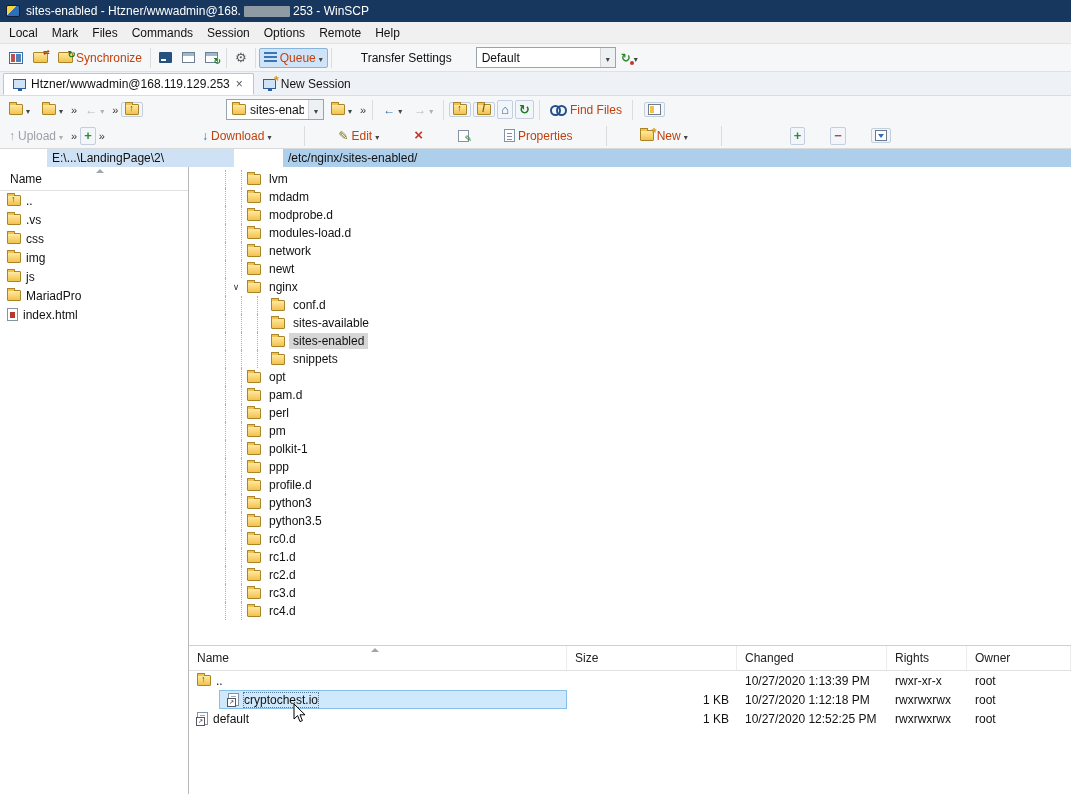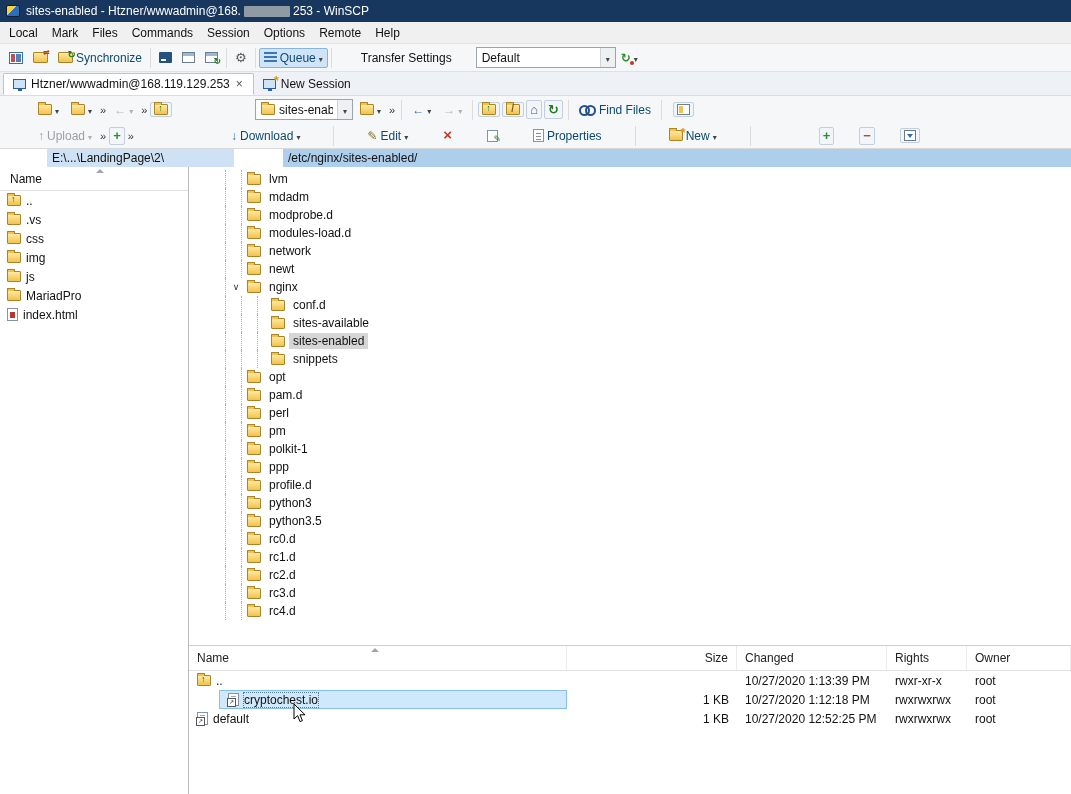--- a/index.html
+++ b/index.html
@@ -12,29 +12,29 @@
   .titlebar { height:22px; background:#17375e; color:#fff; display:flex; align-items:center; padding:0 6px; gap:6px; flex:none; }
   .app-icon { width:14px; height:12px; flex:none; background:linear-gradient(135deg,#f7d13e 0 45%,#2f6fb5 45%); border:1px solid #0d2038; border-radius:2px; }
   .title-text { display:flex; align-items:center; gap:3px; white-space:nowrap; }
   .redact { display:inline-block; width:46px; height:11px; background:#8f9aa5; border-radius:1px; }
 
   
   .menubar { height:22px; background:#f0f0f0; display:flex; align-items:center; padding:0 2px; border-bottom:1px solid #e2e2e2; flex:none; }
   .menu-item { padding:2px 7px; cursor:default; }
 
   
-  .toolbar { display:flex; align-items:center; background:#f6f7f8; flex:none;padding-left:29px; }
+  .toolbar { display:flex; align-items:center; background:#f6f7f8; flex:none; }
   .toolbar1 { height:28px; padding:0 4px; border-bottom:1px solid #e0e0e0; }
   .toolbar2 { height:27px; }
   .toolbar3 { height:26px; border-bottom:1px solid #d9d9d9; }
   .tb-left  { width:189px; flex:none; display:flex; align-items:center; gap:2px; padding:0 4px; }
   .tb-right { flex:1; display:flex; align-items:center; gap:2px; padding:0 4px 0 37px; }
   .tb-right.tb3 { padding-left:8px;gap:25px; }
   .tbtn { display:flex; align-items:center; gap:3px; padding:2px 4px; border:1px solid transparent;
-          border-radius:2px; background:transparent; color:#0c4a6e; cursor:default; }
+          border-radius:2px; background:transparent; color:#c2410c; cursor:default; }
   .tbtn.box { border:1px solid #c3cfdc; background:#f2f6fb; padding:1px 3px; }
   .tbtn.pressed { background:#cfe4f8; border-color:#88b3dd; }
   .tbtn.disabled { color:#9aa0a6; }
   .sep { width:1px; height:20px; background:#dcdcdc; margin:0 3px; flex:none; }
   .ovf { font-size:11px; color:#333; padding:0 1px; }
   .ovf::before { content:"»"; }
   .car::before { content:"▾"; font-size:8px; color:#444; }
   .car.dis::before { color:#b0b0b0; }
   .ts-label { margin-left:26px; margin-right:24px; }
 
@@ -146,21 +146,21 @@
   .trow.expanded .texp { display:flex; align-items:center; justify-content:center; width:16px; margin-left:-13px; margin-right:3px; font-size:9px; color:#333; flex:none; }
   .texp::before { content:"∨"; }
   .tlabel { padding:1px 4px; margin-left:4px; }
   .trow.selected .tlabel { background:#d6d6d6; }
 
   
   .filelist { flex:1; min-height:0; overflow:hidden; }
   .fl-header { display:grid; grid-template-columns:378px 170px 150px 80px 1fr; height:26px;
                border-top:1px solid #cfcfcf; border-bottom:1px solid #e0e0e0; position:relative; background:#fff; }
   .hc { display:flex; align-items:center; padding:0 8px; border-right:1px solid #ececec; color:#222; }
-  .hc.size { justify-content:flex-end; }
+  .hc.size { }
   .frow { display:grid; grid-template-columns:378px 170px 150px 80px 1fr; height:19px; align-items:center; }
   .frow .c { padding:0 8px; white-space:nowrap; overflow:hidden; }
   .c-name { display:flex; align-items:center; gap:5px; padding:0 2px 0 6px; height:19px; }
   .c-size { text-align:right; }
   .frow.selected .c-name { background:#cfe8fc; border:1px solid #84c0ea;margin-left:30px; }
   .frow.selected .fname { outline:1px dotted #5a7a9a; }
 
   .cursor { position:absolute; left:293px; top:703px; z-index:9; }
 </style>
 </head>

